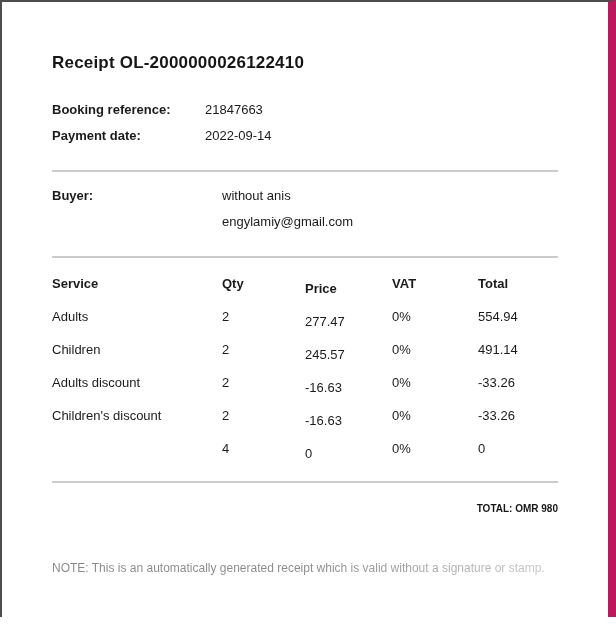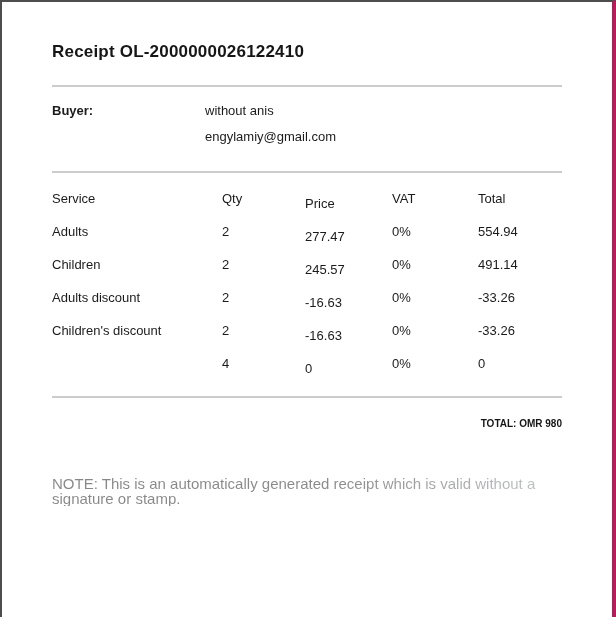--- a/index.html
+++ b/index.html
@@ -10,23 +10,23 @@
     width: 616px;
     height: 627px;
     overflow: hidden;
   }
   .page {
     width: 616px;
     height: 617px;
     background: #ffffff;
     border-top: 2px solid #4d4d4d;
     border-left: 2px solid #4d4d4d;
-    border-right: 4px solid #be185d;
+    border-right: 8px solid #be185d;
     border-bottom: none;
-    padding: 0 50px;
+    padding: 11px 50px;
   }
   .title {
     margin-top: 38px;
     font-size: 17px;
     font-weight: 700;
     line-height: 24px;
     letter-spacing: 0.2px;
     color: #161616;
   }
   .info-section { margin-top: 22px; }
@@ -40,62 +40,72 @@
     width: 153px;
     flex: 0 0 153px;
     font-weight: 700;
   }
   .info-row .value { font-weight: 400; }
   .divider {
     height: 2px;
     background: #cccccc;
     margin-top: 21px;
   }
-  .buyer-section { margin-top: 11px; }
+  .buyer-section { margin-top: 11px; gap: 17px; }
   .buyer-values div { line-height: 26px; }
   .table { margin-top: 9px; width: 100%; }
   .t-row {
     display: flex;
     align-items: center;
     height: 33px;
     font-size: 13px;
   }
-  .t-row.header { font-weight: 400; justify-content: flex-end; }
+  .t-row.header { font-weight: 700; justify-content: flex-end; }
   .col-service { width: 170px; flex: 0 0 170px; }
   .col-qty     { width: 83px;  flex: 0 0 83px; }
   .col-price   { width: 87px;  flex: 0 0 87px; margin-top: 10px; }
   .col-vat     { width: 86px;  flex: 0 0 86px; }
   .col-total   { flex: 1; }
   .divider.after-table { margin-top: 16px; }
   .total-row {
     margin-top: 16px;
     text-align: right;
     font-size: 10px;
     font-weight: 700;
     line-height: 20px;
     color: #161616;
   }
   .note {
     margin-top: 42px;
-    font-size: 15px;
+    font-size: 12px;
     line-height: 15px;
     width: fit-content;
     background: linear-gradient(90deg, #878787 0%, #8a8a8a 55%, #c3c6c8 100%);
     -webkit-background-clip: text;
     background-clip: text;
     color: transparent;
   }
 </style>
 </head>
 <body>
 
 <div class="page">
 
   <h1 class="title">Receipt OL-2000000026122410</h1>
 
+  <div class="info-section">
+    <div class="info-row">
+      <span class="label">Booking reference:</span>
+      <span class="value">21847663</span>
+    </div>
+    <div class="info-row">
+      <span class="label">Payment date:</span>
+      <span class="value">2022-09-14</span>
+    </div>
+  </div>
 
   <div class="divider"></div>
 
   <div class="info-row buyer-section">
     <span class="label">Buyer:</span>
     <div class="buyer-values">
       <div>without anis</div>
       <div>engylamiy@gmail.com</div>
     </div>
   </div>

